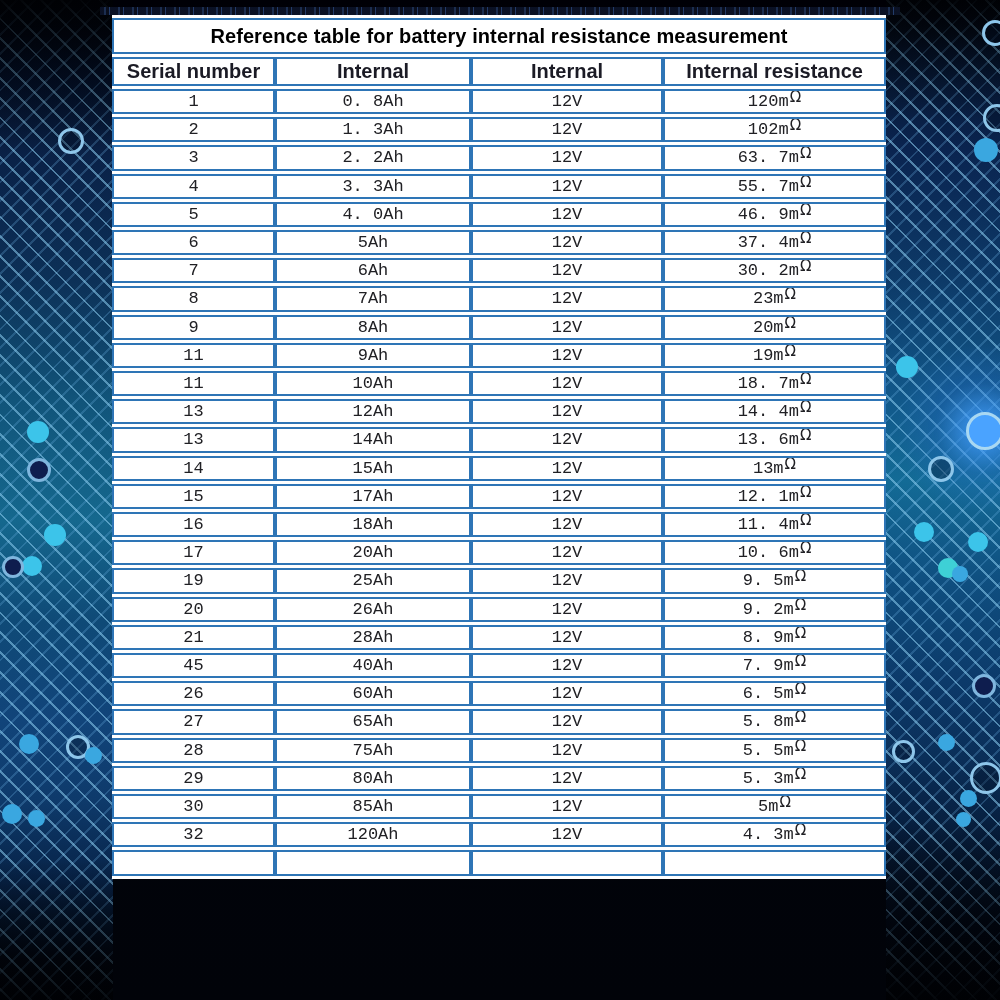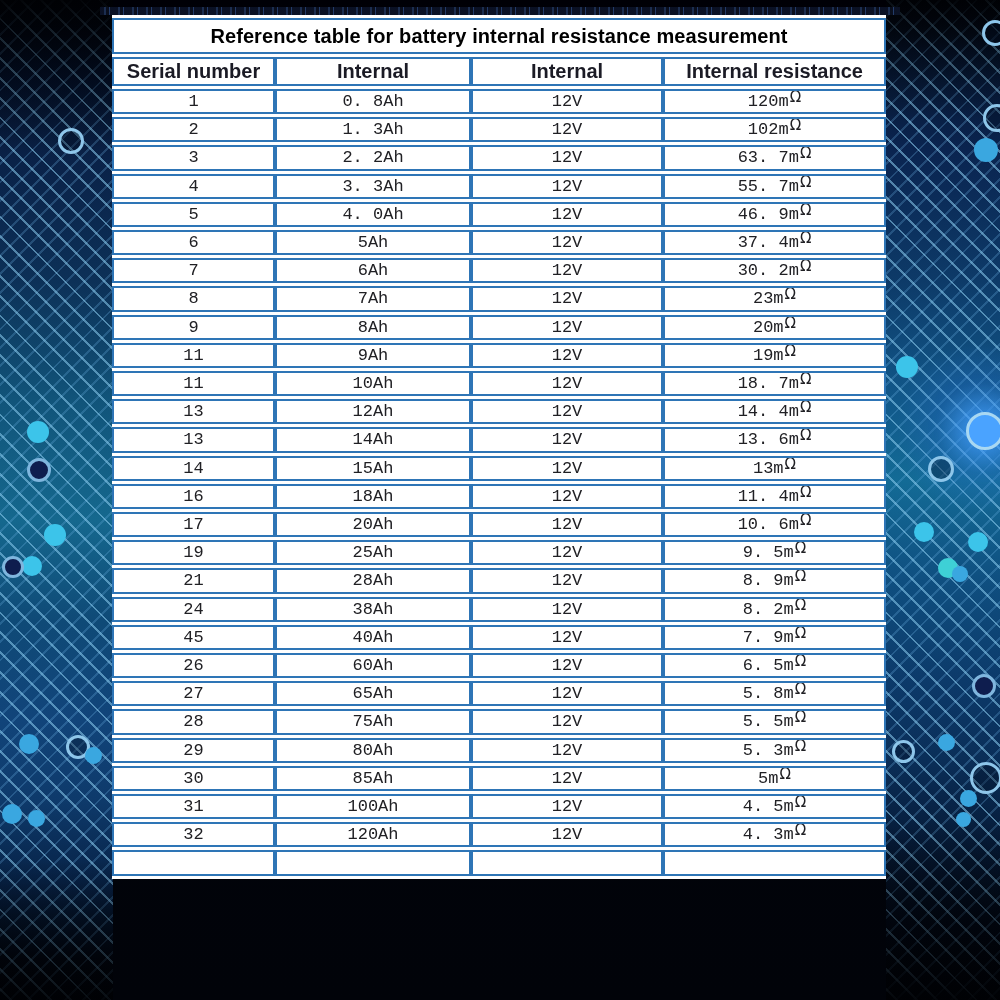--- a/index.html
+++ b/index.html
@@ -199,50 +199,56 @@
             <td>12V</td>
             <td class="resistance">13. 6m<span class="ohm">Ω</span></td>
           </tr>
           <tr>
             <td>14</td>
             <td>15Ah</td>
             <td>12V</td>
             <td class="resistance">13m<span class="ohm">Ω</span></td>
           </tr>
           <tr>
+            <td>15</td>
+            <td>17Ah</td>
+            <td>12V</td>
+            <td class="resistance">12. 1m<span class="ohm">Ω</span></td>
+          </tr>
+          <tr>
             <td>16</td>
             <td>18Ah</td>
             <td>12V</td>
             <td class="resistance">11. 4m<span class="ohm">Ω</span></td>
           </tr>
           <tr>
             <td>17</td>
             <td>20Ah</td>
             <td>12V</td>
             <td class="resistance">10. 6m<span class="ohm">Ω</span></td>
           </tr>
           <tr>
             <td>19</td>
             <td>25Ah</td>
             <td>12V</td>
             <td class="resistance">9. 5m<span class="ohm">Ω</span></td>
           </tr>
           <tr>
+            <td>20</td>
+            <td>26Ah</td>
+            <td>12V</td>
+            <td class="resistance">9. 2m<span class="ohm">Ω</span></td>
+          </tr>
+          <tr>
             <td>21</td>
             <td>28Ah</td>
             <td>12V</td>
             <td class="resistance">8. 9m<span class="ohm">Ω</span></td>
           </tr>
           <tr>
-            <td>24</td>
-            <td>38Ah</td>
-            <td>12V</td>
-            <td class="resistance">8. 2m<span class="ohm">Ω</span></td>
-          </tr>
-          <tr>
             <td>45</td>
             <td>40Ah</td>
             <td>12V</td>
             <td class="resistance">7. 9m<span class="ohm">Ω</span></td>
           </tr>
           <tr>
             <td>26</td>
             <td>60Ah</td>
             <td>12V</td>
             <td class="resistance">6. 5m<span class="ohm">Ω</span></td>
@@ -263,26 +269,20 @@
             <td>29</td>
             <td>80Ah</td>
             <td>12V</td>
             <td class="resistance">5. 3m<span class="ohm">Ω</span></td>
           </tr>
           <tr>
             <td>30</td>
             <td>85Ah</td>
             <td>12V</td>
             <td class="resistance">5m<span class="ohm">Ω</span></td>
-          </tr>
-          <tr>
-            <td>31</td>
-            <td>100Ah</td>
-            <td>12V</td>
-            <td class="resistance">4. 5m<span class="ohm">Ω</span></td>
           </tr>
           <tr>
             <td>32</td>
             <td>120Ah</td>
             <td>12V</td>
             <td class="resistance">4. 3m<span class="ohm">Ω</span></td>
           </tr>
           <tr>
             <td></td>
             <td></td>

